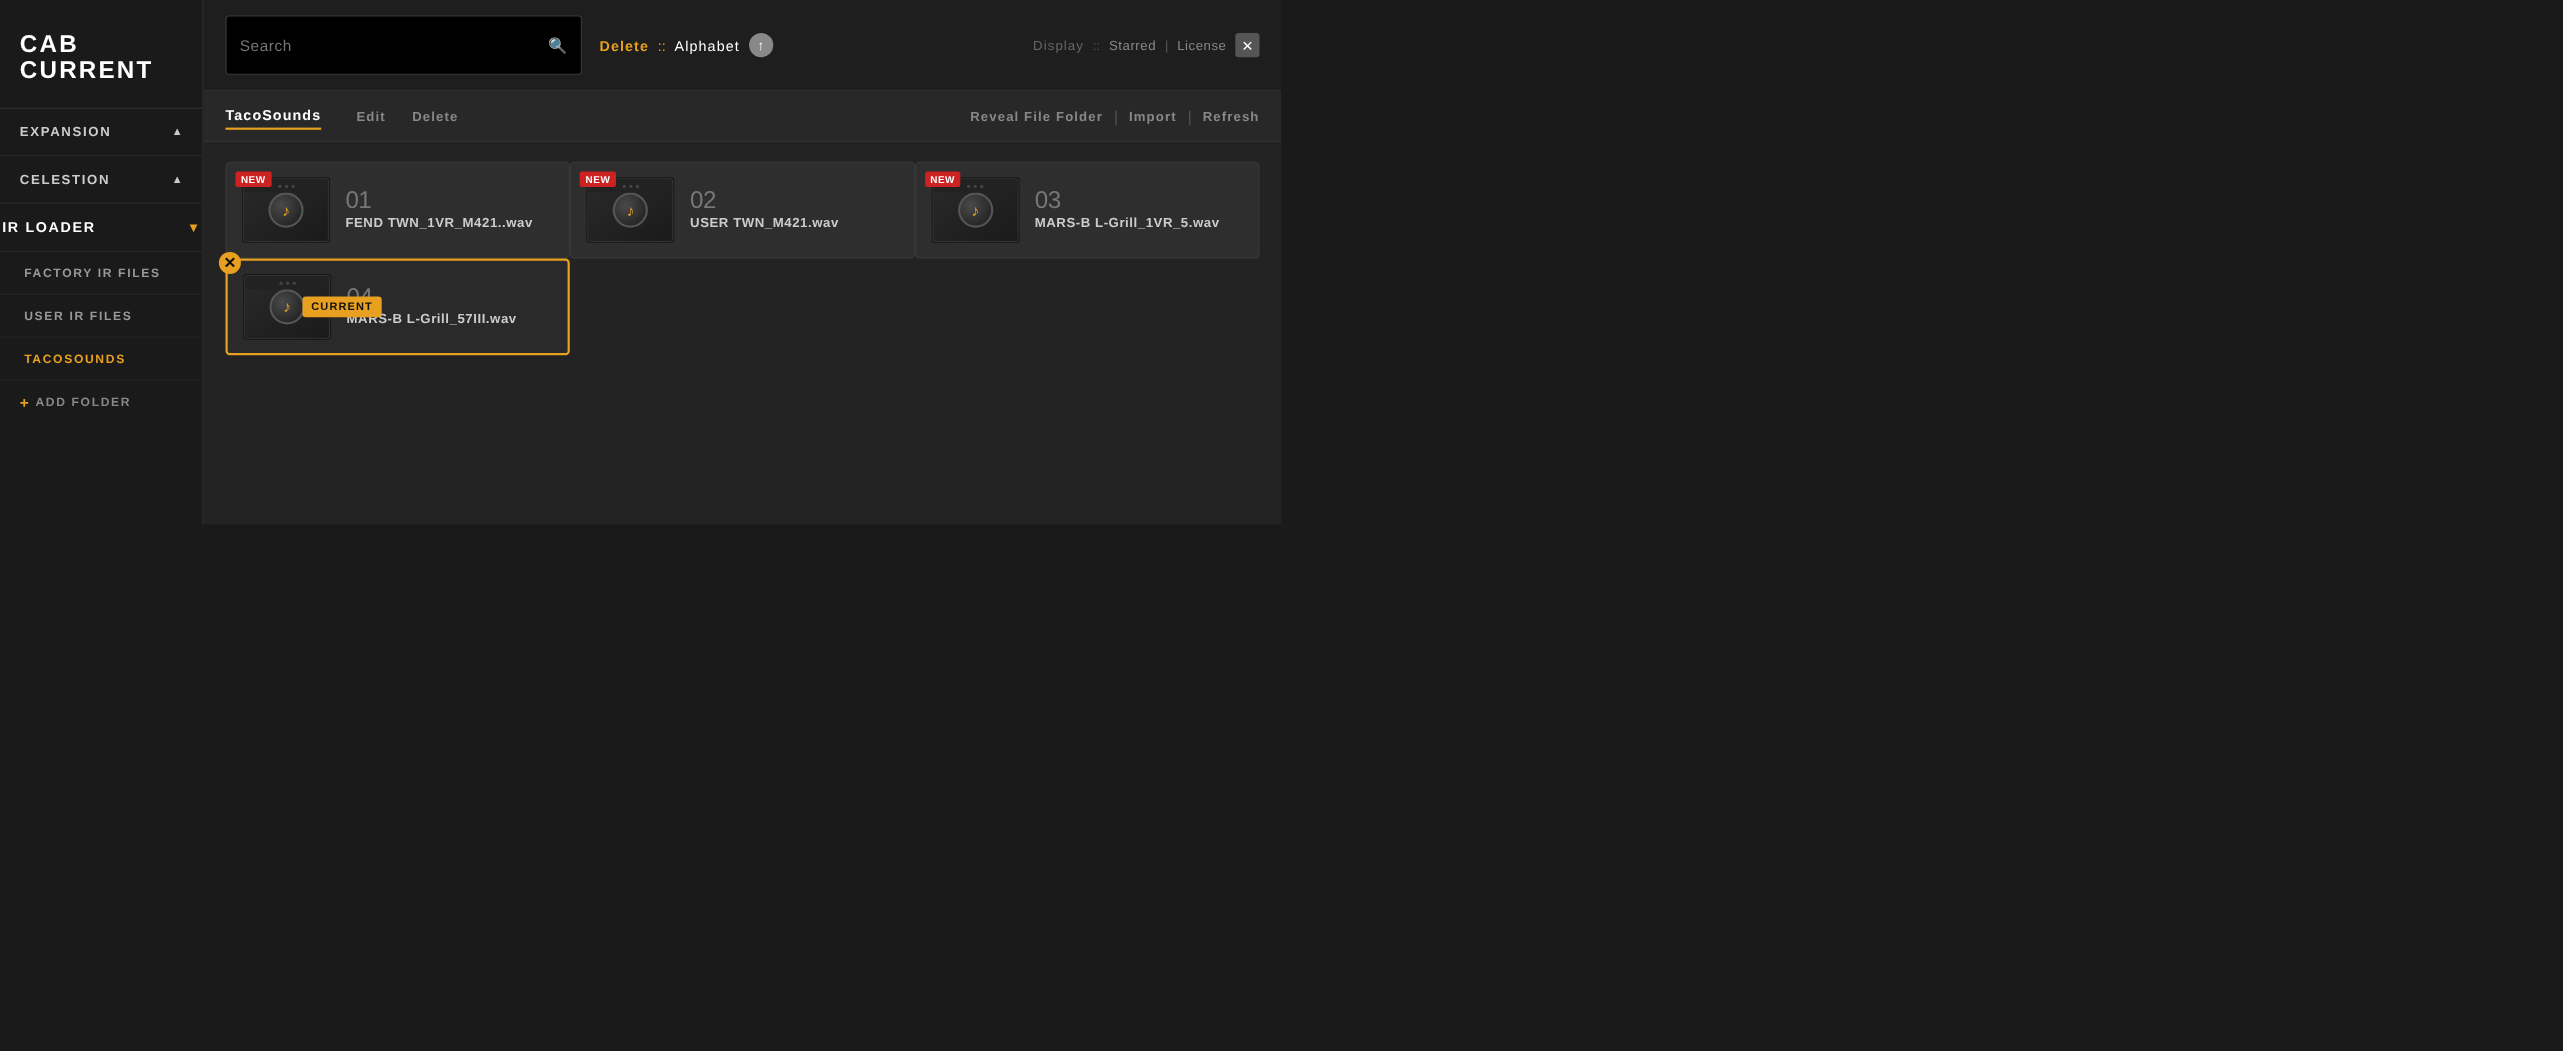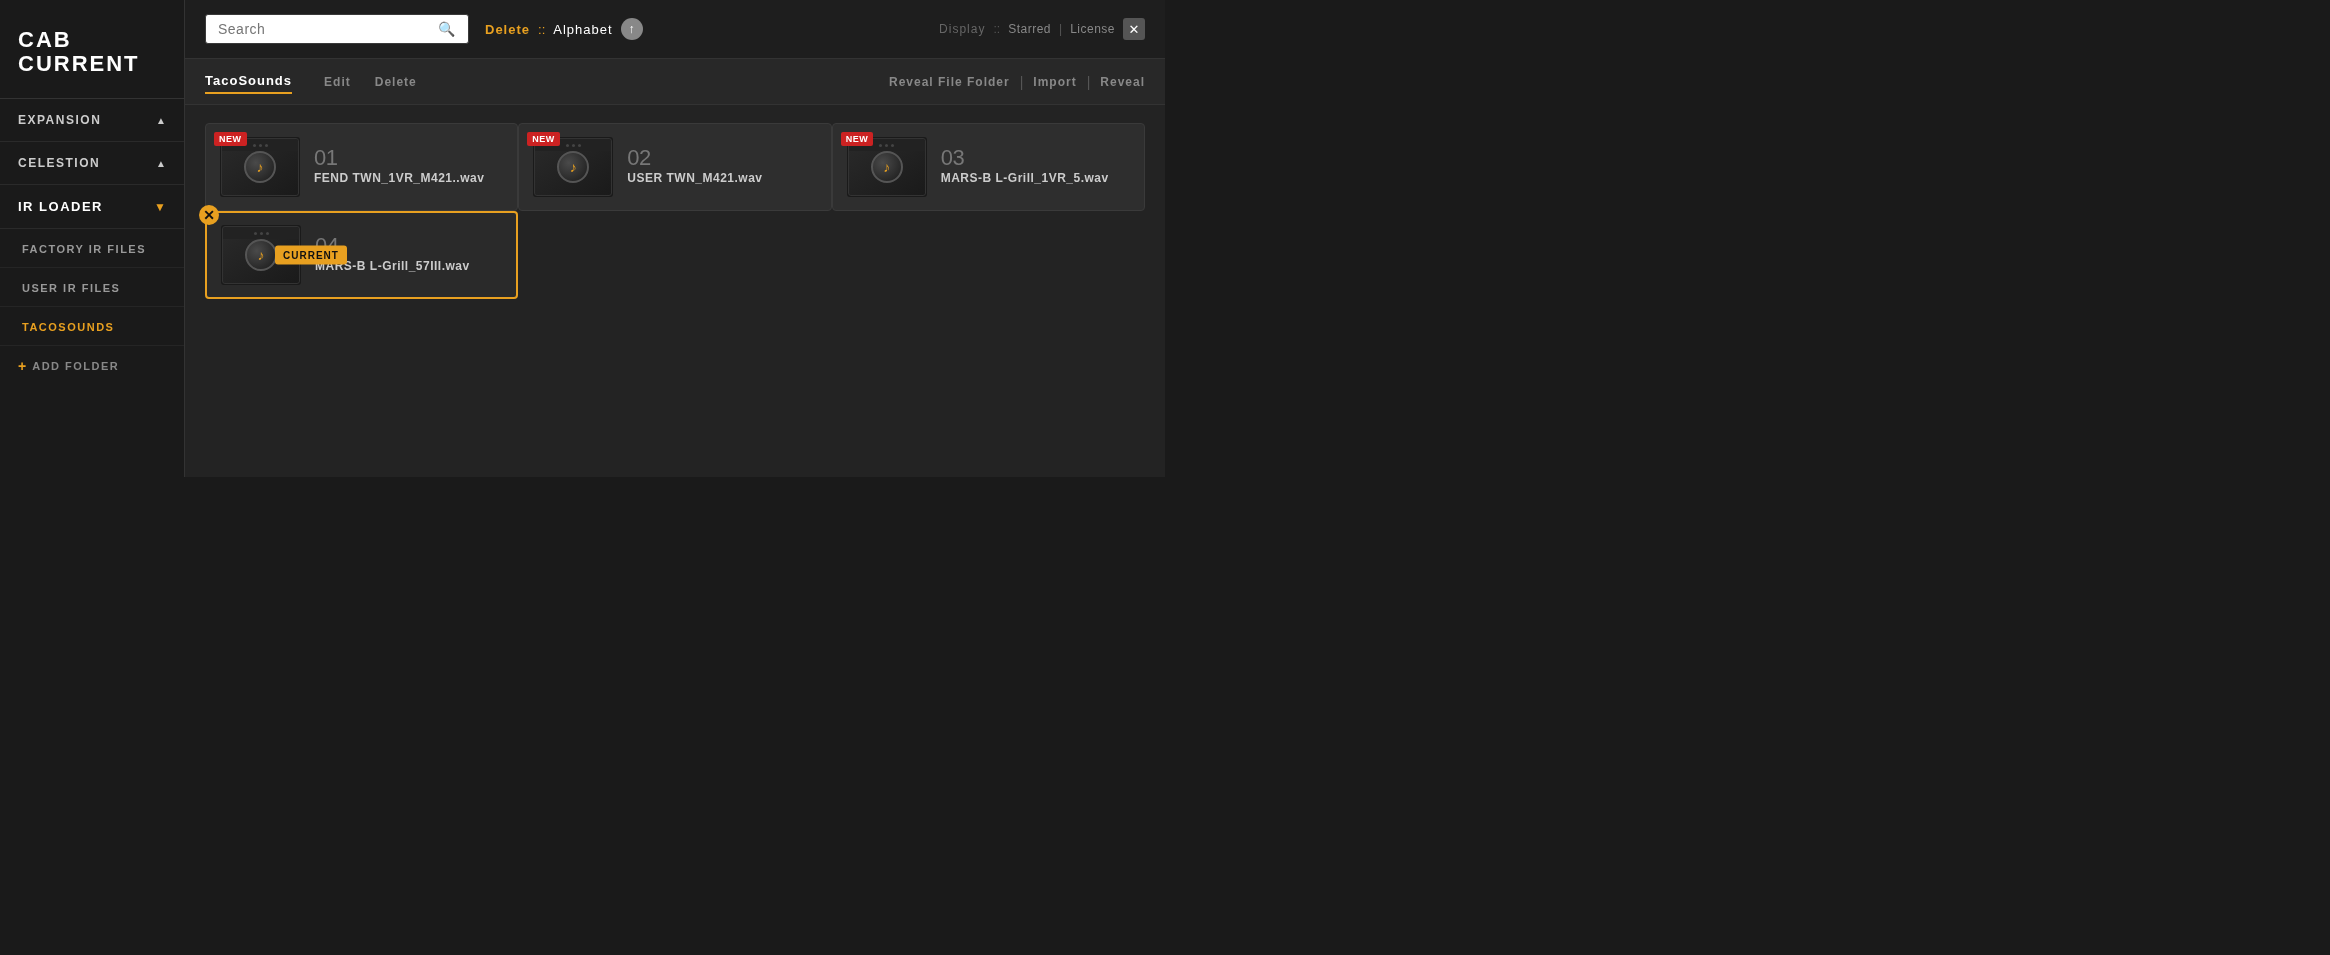--- a/index.html
+++ b/index.html
@@ -59,21 +59,21 @@
 
     .sidebar-arrow {
       color: #cccccc;
       font-size: 10px;
     }
 
     .sidebar-ir-loader {
       display: flex;
       align-items: center;
       justify-content: space-between;
-      padding: 14px 18px;
+      padding: 14px 2px;
       border-bottom: 1px solid #2a2a2a;
       cursor: pointer;
     }
 
     .sidebar-ir-loader .label {
       color: #ffffff;
       font-size: 13px;
       font-weight: 700;
       letter-spacing: 1.5px;
     }
@@ -138,26 +138,26 @@
       align-items: center;
       padding: 14px 20px;
       background: #1e1e1e;
       border-bottom: 1px solid #333;
       gap: 16px;
     }
 
     .search-container {
       display: flex;
       align-items: center;
-      background: #ffffff;
+      background: #000000;
       border: 1px solid #3a3a3a;
       border-radius: 3px;
-      padding: 6px 12px;
+      padding: 18px 12px;
       gap: 8px;
-      width: 264px;
+      width: 324px;
     }
 
     .search-input {
       background: transparent;
       border: none;
       outline: none;
       color: #888;
       font-size: 14px;
       flex: 1;
       letter-spacing: 0.5px;
@@ -532,21 +532,21 @@
 
     <div class="toolbar">
       <span class="toolbar-active-tab">TacoSounds</span>
       <span class="toolbar-btn">Edit</span>
       <span class="toolbar-btn">Delete</span>
       <div class="toolbar-right">
         <span class="toolbar-right-btn">Reveal File Folder</span>
         <span class="toolbar-pipe">|</span>
         <span class="toolbar-right-btn">Import</span>
         <span class="toolbar-pipe">|</span>
-        <span class="toolbar-right-btn">Reveal</span>
+        <span class="toolbar-right-btn">Refresh</span>
       </div>
     </div>
 
     <div class="grid-area" id="ir-grid">
     <div class="ir-card">
           <span class="new-badge">NEW</span>
       <div class="cab-thumbnail">
         <div class="speaker-box">
           <div class="top-decoration">
             <div class="dot"></div>

